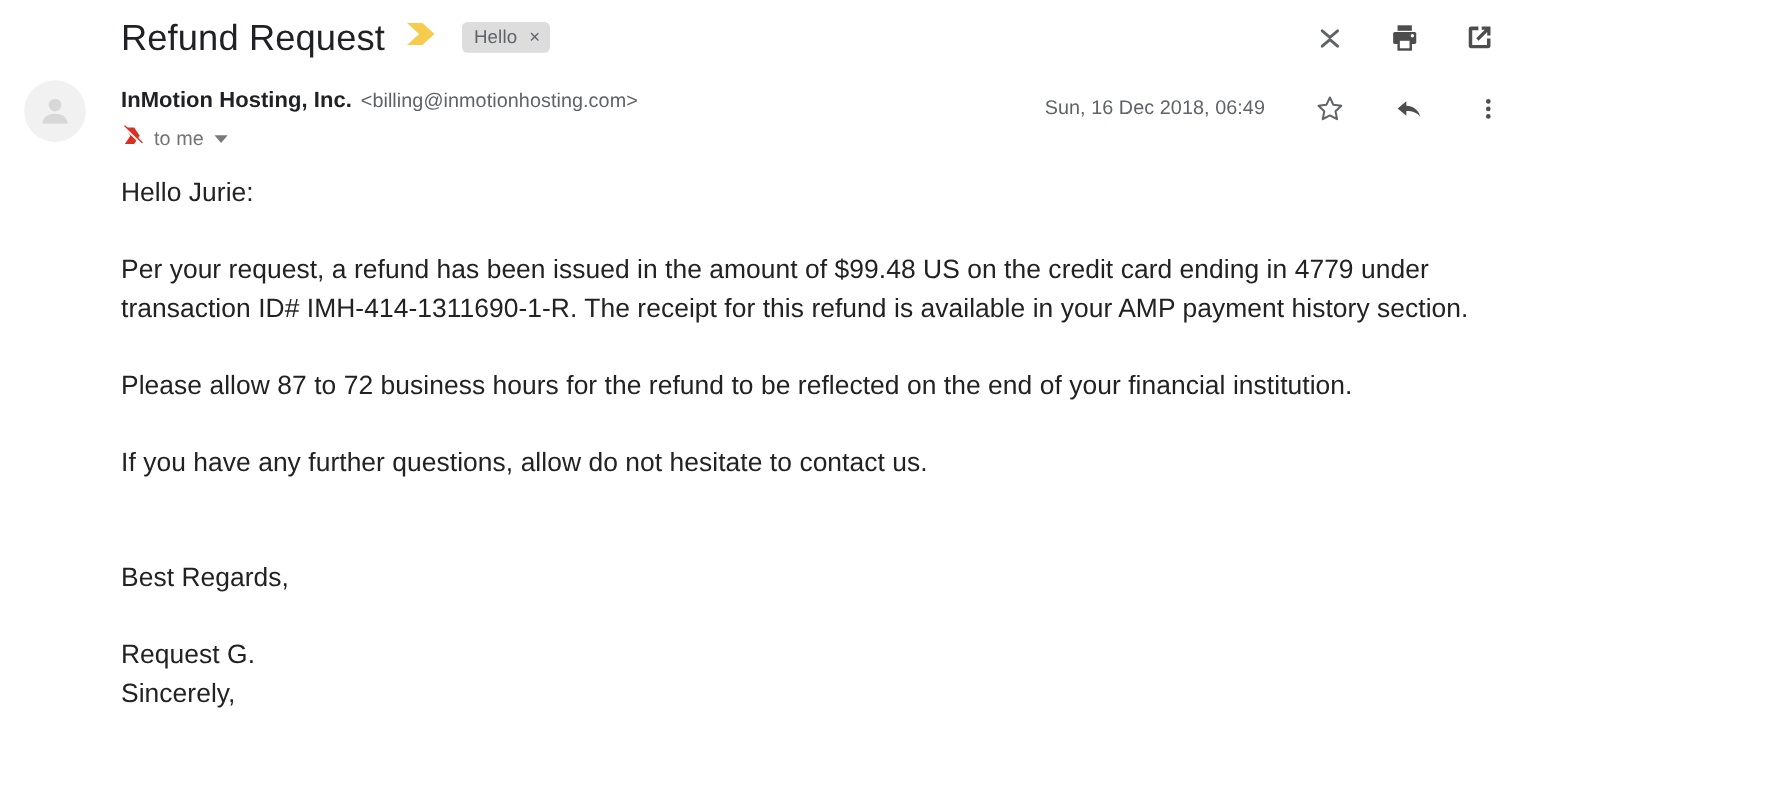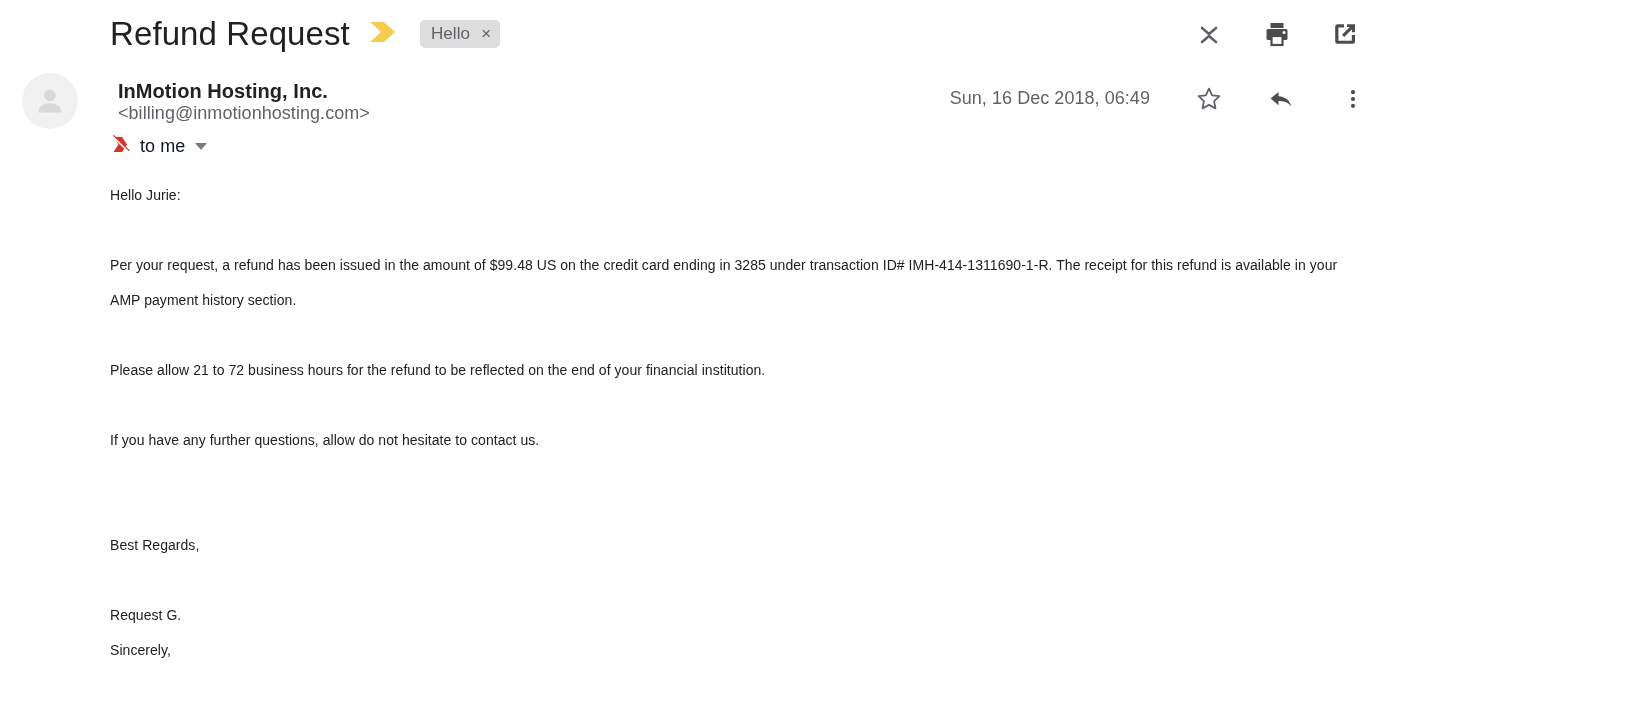--- a/index.html
+++ b/index.html
@@ -105,21 +105,20 @@
     padding-left: 110px;
     padding-top: 14px;
   }
 
   .from-block { flex: 0 1 auto; }
 
   .from-line {
     display: flex;
     align-items: baseline;
     white-space: nowrap;
-    flex-direction: column;
   }
   .sender-name {
     font-size: 20px;
     font-weight: bold;
     color: #202124;
     letter-spacing: 0.05px;
   }
   .sender-email {
     font-size: 18px;
     color: #5f6368;
@@ -127,21 +126,21 @@
     letter-spacing: 0.05px;
   }
 
   .to-line {
     display: flex;
     align-items: center;
     margin-top: 10px;
   }
   .to-text {
     font-size: 18px;
-    color: #0f172a;
+    color: #737373;
     margin-left: 8px;
     letter-spacing: 0.05px;
   }
   .to-caret {
     margin-left: 10px;
     width: 0; height: 0;
     border-left: 6px solid transparent;
     border-right: 6px solid transparent;
     border-top: 7px solid #7a7a7a;
     cursor: pointer;
@@ -169,21 +168,21 @@
     justify-content: center;
     cursor: pointer;
   }
   .meta-icon.star   { margin-left: 42px; }
   .meta-icon.reply  { margin-left: 38px; }
   .meta-icon.more   { margin-left: 38px; }
 
   
   .msg-body {
     padding: 18px 26px 0 110px;
-    font-size: 14px;
+    font-size: 24px;
     line-height: 35px;
     color: #222222;
     letter-spacing: 0.05px;
   }
   .msg-body p { margin: 0; }
   .msg-body p.spacer-before { margin-top: 35px; }
   .msg-body p.big-gap { margin-top: 70px; }
 </style>
 </head>
 <body>
@@ -283,22 +282,22 @@
             <circle cx="11" cy="4.2" r="2.1" fill="#4d4d4d"></circle>
             <circle cx="11" cy="11" r="2.1" fill="#4d4d4d"></circle>
             <circle cx="11" cy="17.8" r="2.1" fill="#4d4d4d"></circle>
           </svg>
         </span>
       </div>
     </div>
 
     <div class="msg-body">
       <p>Hello Jurie:</p>
-      <p class="spacer-before">Per your request, a refund has been issued in the amount of $99.48 US on the credit card ending in 3285 under transaction ID# IMH-414-1311690-1-R. The receipt for this refund is available in your AMP payment history section.</p>
-      <p class="spacer-before">Please allow 21 to 72 business hours for the refund to be reflected on the end of your financial institution.</p>
+      <p class="spacer-before">Per your request, a refund has been issued in the amount of $99.48 US on the credit card ending in 4779 under transaction ID# IMH-414-1311690-1-R. The receipt for this refund is available in your AMP payment history section.</p>
+      <p class="spacer-before">Please allow 87 to 72 business hours for the refund to be reflected on the end of your financial institution.</p>
       <p class="spacer-before">If you have any further questions, allow do not hesitate to contact us.</p>
       <p class="big-gap">Best Regards,</p>
       <p class="spacer-before">Request G.</p>
       <p>Sincerely,</p>
     </div>
 
   </div>
 </div>
 
 </body></html>

